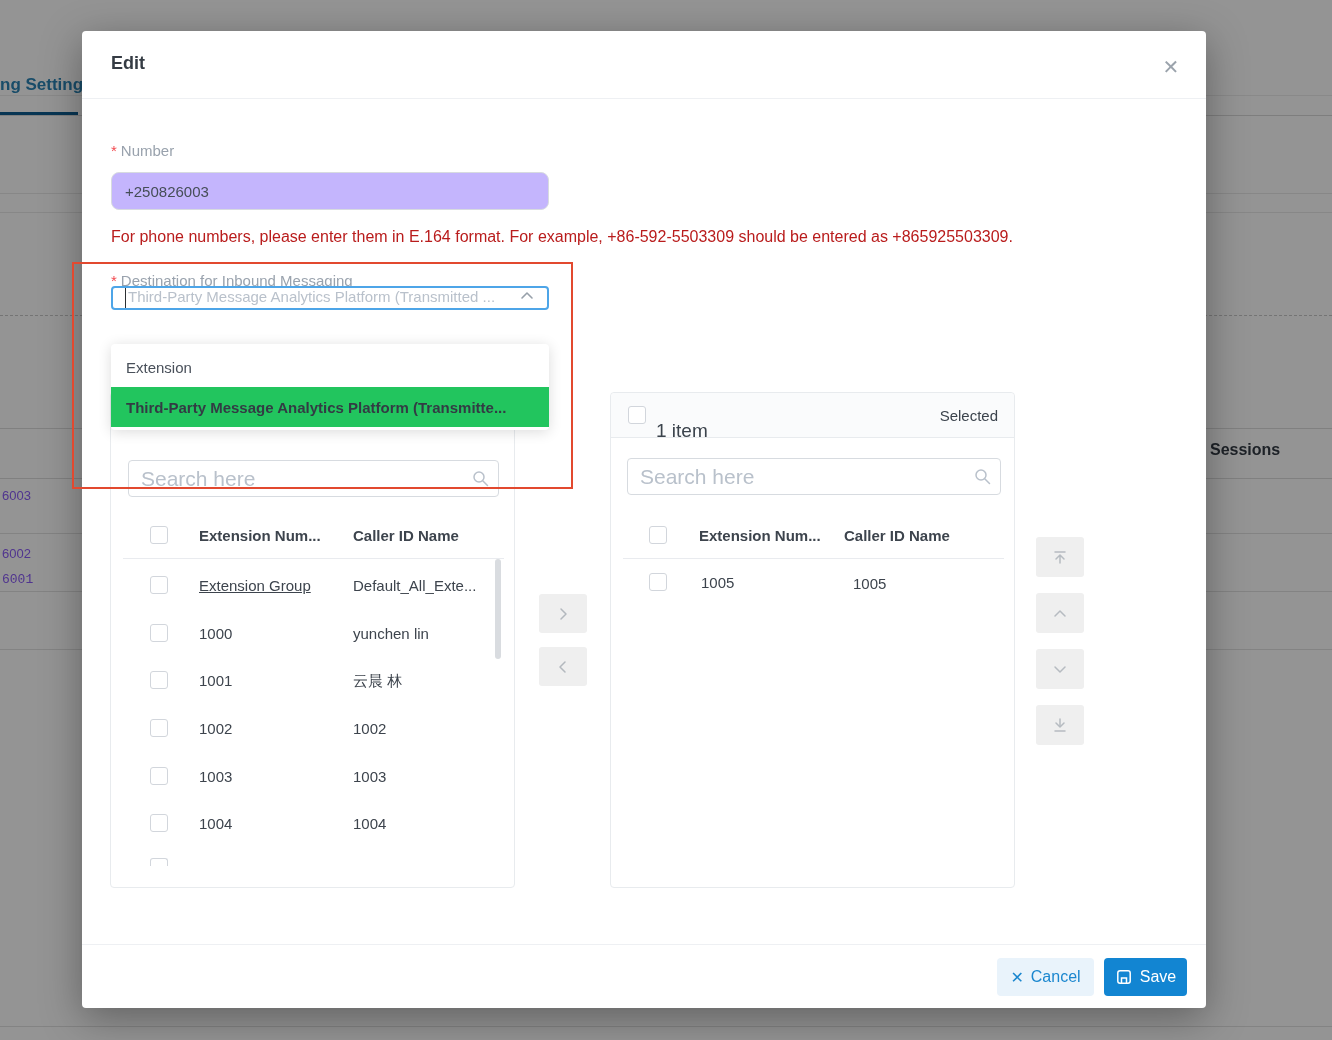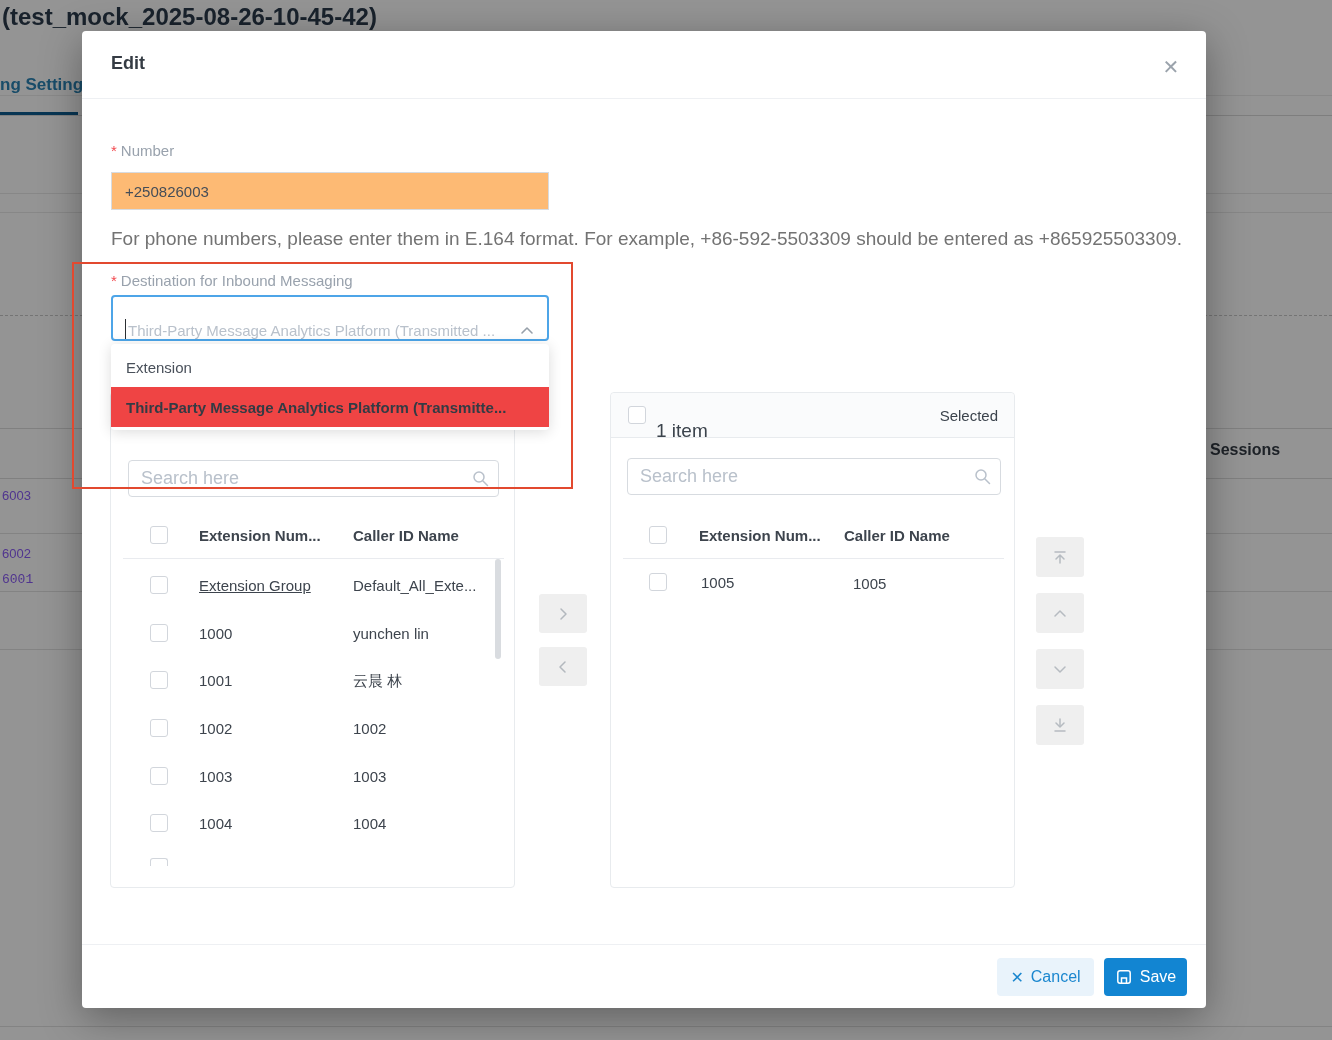--- a/index.html
+++ b/index.html
@@ -19,37 +19,37 @@
   .overlay { position:absolute; inset:0; background:rgba(0,0,0,0.42); }
 
   
   .modal { position:absolute; left:82px; top:31px; width:1124px; height:977px; background:#fff; border-radius:4px; box-shadow:0 10px 40px rgba(0,0,0,.35); }
   .modal-title { position:absolute; left:29px; top:22px; font-size:18px; font-weight:600; color:#353c44; }
   .modal-close { position:absolute; left:1073px; top:20px; width:32px; height:32px; font-size:20px; color:#9ba3ac; display:flex; align-items:center; justify-content:center; cursor:pointer; }
   .modal-hdr-border { position:absolute; left:0; top:67px; width:1124px; height:1px; background:#eef0f3; }
 
   .field-label { position:absolute; font-size:15px; color:#99a2ad; white-space:nowrap; }
   .req { color:#f2494f; margin-right:4px; }
-  .txt-input { position:absolute; left:29px; width:438px; height:38px; border:1px solid #d7dbe0; border-radius:0; padding:0 13px; font-size:15px; color:#454d57; font-family:"Liberation Sans",sans-serif; outline:none; background:#fdba74; }
-  .help-text { position:absolute; left:29px; top:197px; font-size:19px; color:#737373; white-space:nowrap; }
-
-  .select-box { position:absolute; left:29px; top:264px; width:438px; height:46px; border:2px solid #4da5e8; border-radius:4px; background:#fff; display:flex; align-items:flex-end; padding:0 12px; cursor:pointer; }
+  .txt-input { position:absolute; left:29px; width:438px; height:38px; border:1px solid #d7dbe0; border-radius:8px; padding:0 13px; font-size:15px; color:#454d57; font-family:"Liberation Sans",sans-serif; outline:none; background:#c4b5fd; }
+  .help-text { position:absolute; left:29px; top:197px; font-size:16px; color:#b91c1c; white-space:nowrap; }
+
+  .select-box { position:absolute; left:29px; top:255px; width:438px; height:24px; border:2px solid #4da5e8; border-radius:4px; background:#fff; display:flex; align-items:flex-start; padding:0 12px; cursor:pointer; }
   .caret-bar { width:1px; height:20px; background:#2b2f33; margin-right:2px; }
   .select-ph { font-size:15px; color:#b9c1cb; white-space:nowrap; overflow:hidden; flex:1; }
   .select-arrow { flex:0 0 auto; margin-left:6px; }
 
   .dropdown { position:absolute; left:29px; top:313px; width:438px; background:#fff; border-radius:4px; box-shadow:0 2px 14px rgba(0,0,0,.14); padding:3px 0; z-index:50; }
   .opt { height:40px; display:flex; align-items:center; padding:0 15px; font-size:15px; color:#49505a; cursor:pointer; white-space:nowrap; overflow:hidden; }
-  .opt.hl { background:#ef4444; color:#333b44; font-weight:bold; }
+  .opt.hl { background:#22c55e; color:#333b44; font-weight:bold; }
 
   .panel { position:absolute; top:361px; width:405px; height:496px; border:1px solid #e8ebee; border-radius:4px; background:#fff; }
   .panel-hdr { position:absolute; left:0; top:0; width:100%; height:45px; background:#fafbfc; border-bottom:1px solid #e8ebee; border-radius:4px 4px 0 0; }
   .cb { position:absolute; width:18px; height:18px; border:1px solid #d2d6dc; border-radius:3px; background:#fff; cursor:pointer; }
   .srch { position:absolute; height:37px; }
-  .srch input { width:100%; height:100%; border:1px solid #d7dbe0; border-radius:4px; padding:0 32px 0 12px; font-size:18px; color:#454d57; font-family:"Liberation Sans",sans-serif; outline:none; }
+  .srch input { width:100%; height:100%; border:1px solid #d7dbe0; border-radius:4px; padding:0 32px 0 12px; font-size:21px; color:#454d57; font-family:"Liberation Sans",sans-serif; outline:none; }
   .srch input::placeholder { color:#b9c1cb; opacity:1; }
   .srch svg { position:absolute; right:10px; top:10px; }
   .tbl-hdr-txt { position:absolute; font-size:15px; font-weight:600; color:#3d444d; white-space:nowrap; }
   .cell { position:absolute; font-size:15px; color:#3d444d; white-space:nowrap; }
   .tbl-underline { position:absolute; left:12px; width:381px; height:1px; background:#e9ebef; top:165px; }
   .scroll-thumb { position:absolute; left:384px; top:166px; width:6px; height:100px; background:#d9dcе0; background:#d9dce0; border-radius:3px; }
   .part-cb { position:absolute; left:39px; top:465px; width:18px; height:8px; border:1px solid #d2d6dc; border-bottom:none; border-radius:3px 3px 0 0; background:#fff; }
 
   .gbtn { position:absolute; width:48px; background:#efefef; border:none; border-radius:3px; display:flex; align-items:center; justify-content:center; cursor:default; }
   .hdr-count { position:absolute; left:45px; top:14px; font-size:19px; color:#3b434c;margin-top:13px; }
@@ -61,21 +61,20 @@
   .btn-save { left:1022px; width:83px; background:#1285d2; color:#fff; }
 
   .redrect { position:absolute; left:72px; top:262px; width:501px; height:227px; border:2px solid #e2492f; z-index:90; pointer-events:none; }
 </style>
 </head>
 <body>
 
 <div class="stage">
 
   <div class="bg-layer">
-    <div class="bg-title">(test_mock_2025-08-26-10-45-42)</div>
     <div class="hline" style="top:95px;background:#ececec;"></div>
     <div class="bg-tab">ng Settings</div>
     <div class="tab-underline"></div>
     <div class="hline" style="top:115px;background:#d9d9d9;"></div>
     <div class="hline" style="top:193px;background:#e8e8e8;"></div>
     <div class="hline" style="top:212px;background:#e8e8e8;"></div>
     <div class="dashline"></div>
     <div class="hline" style="top:428px;background:#dcdcdc;"></div>
     <div class="bg-sessions">Sessions</div>
     <div class="hline" style="top:478px;background:#dcdcdc;"></div>

